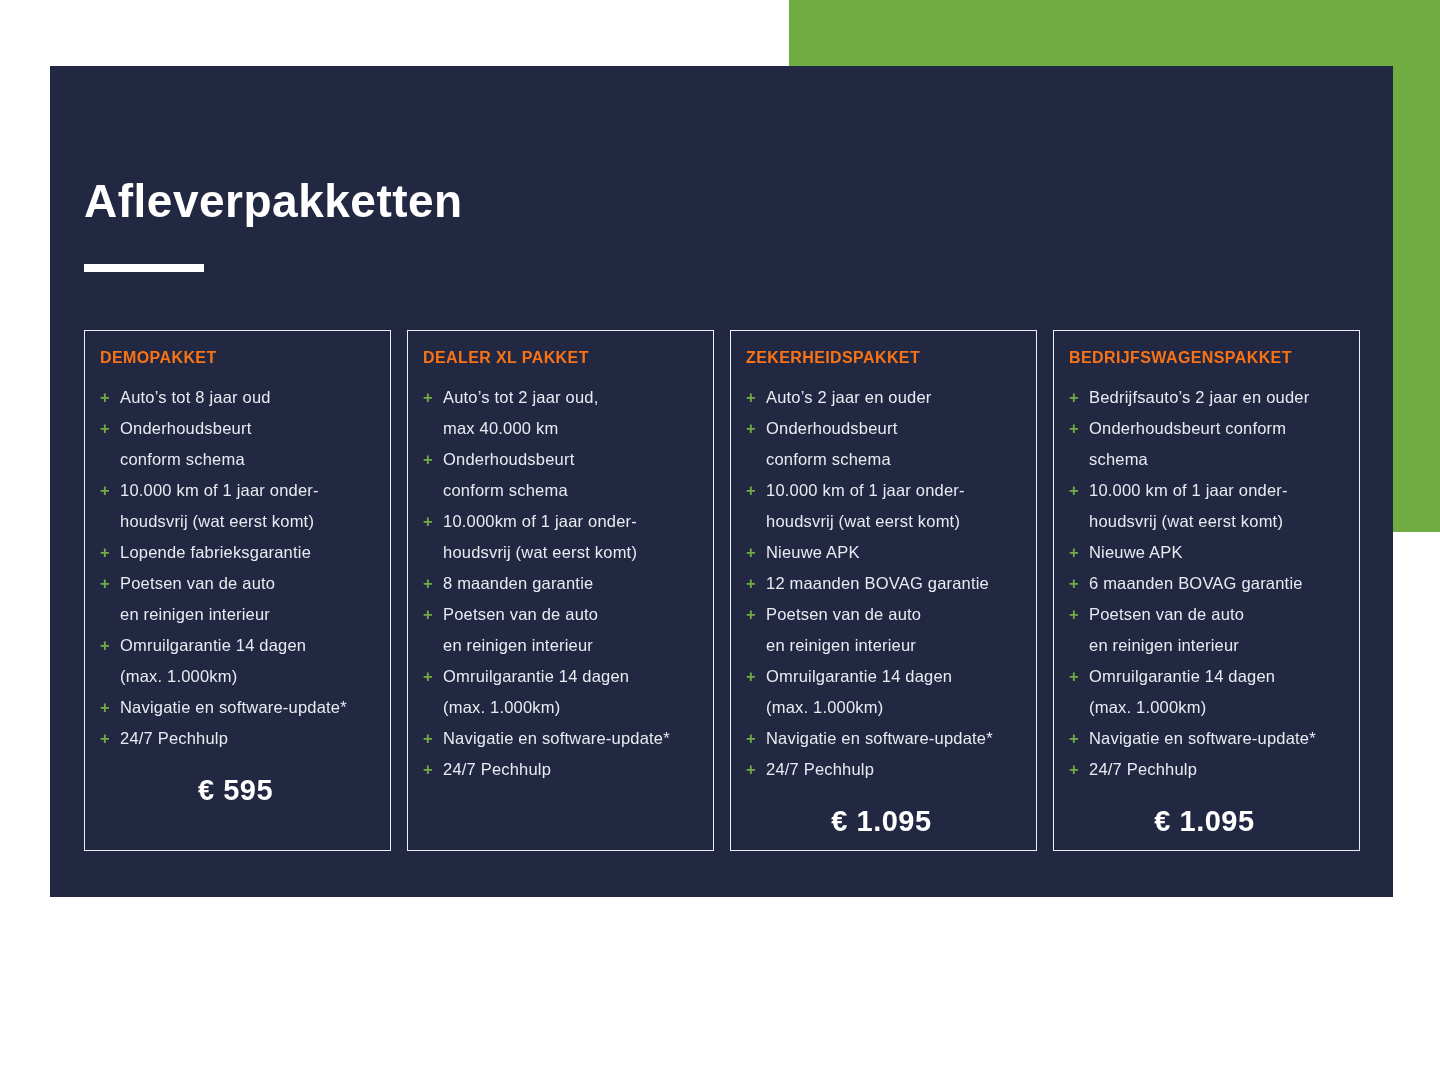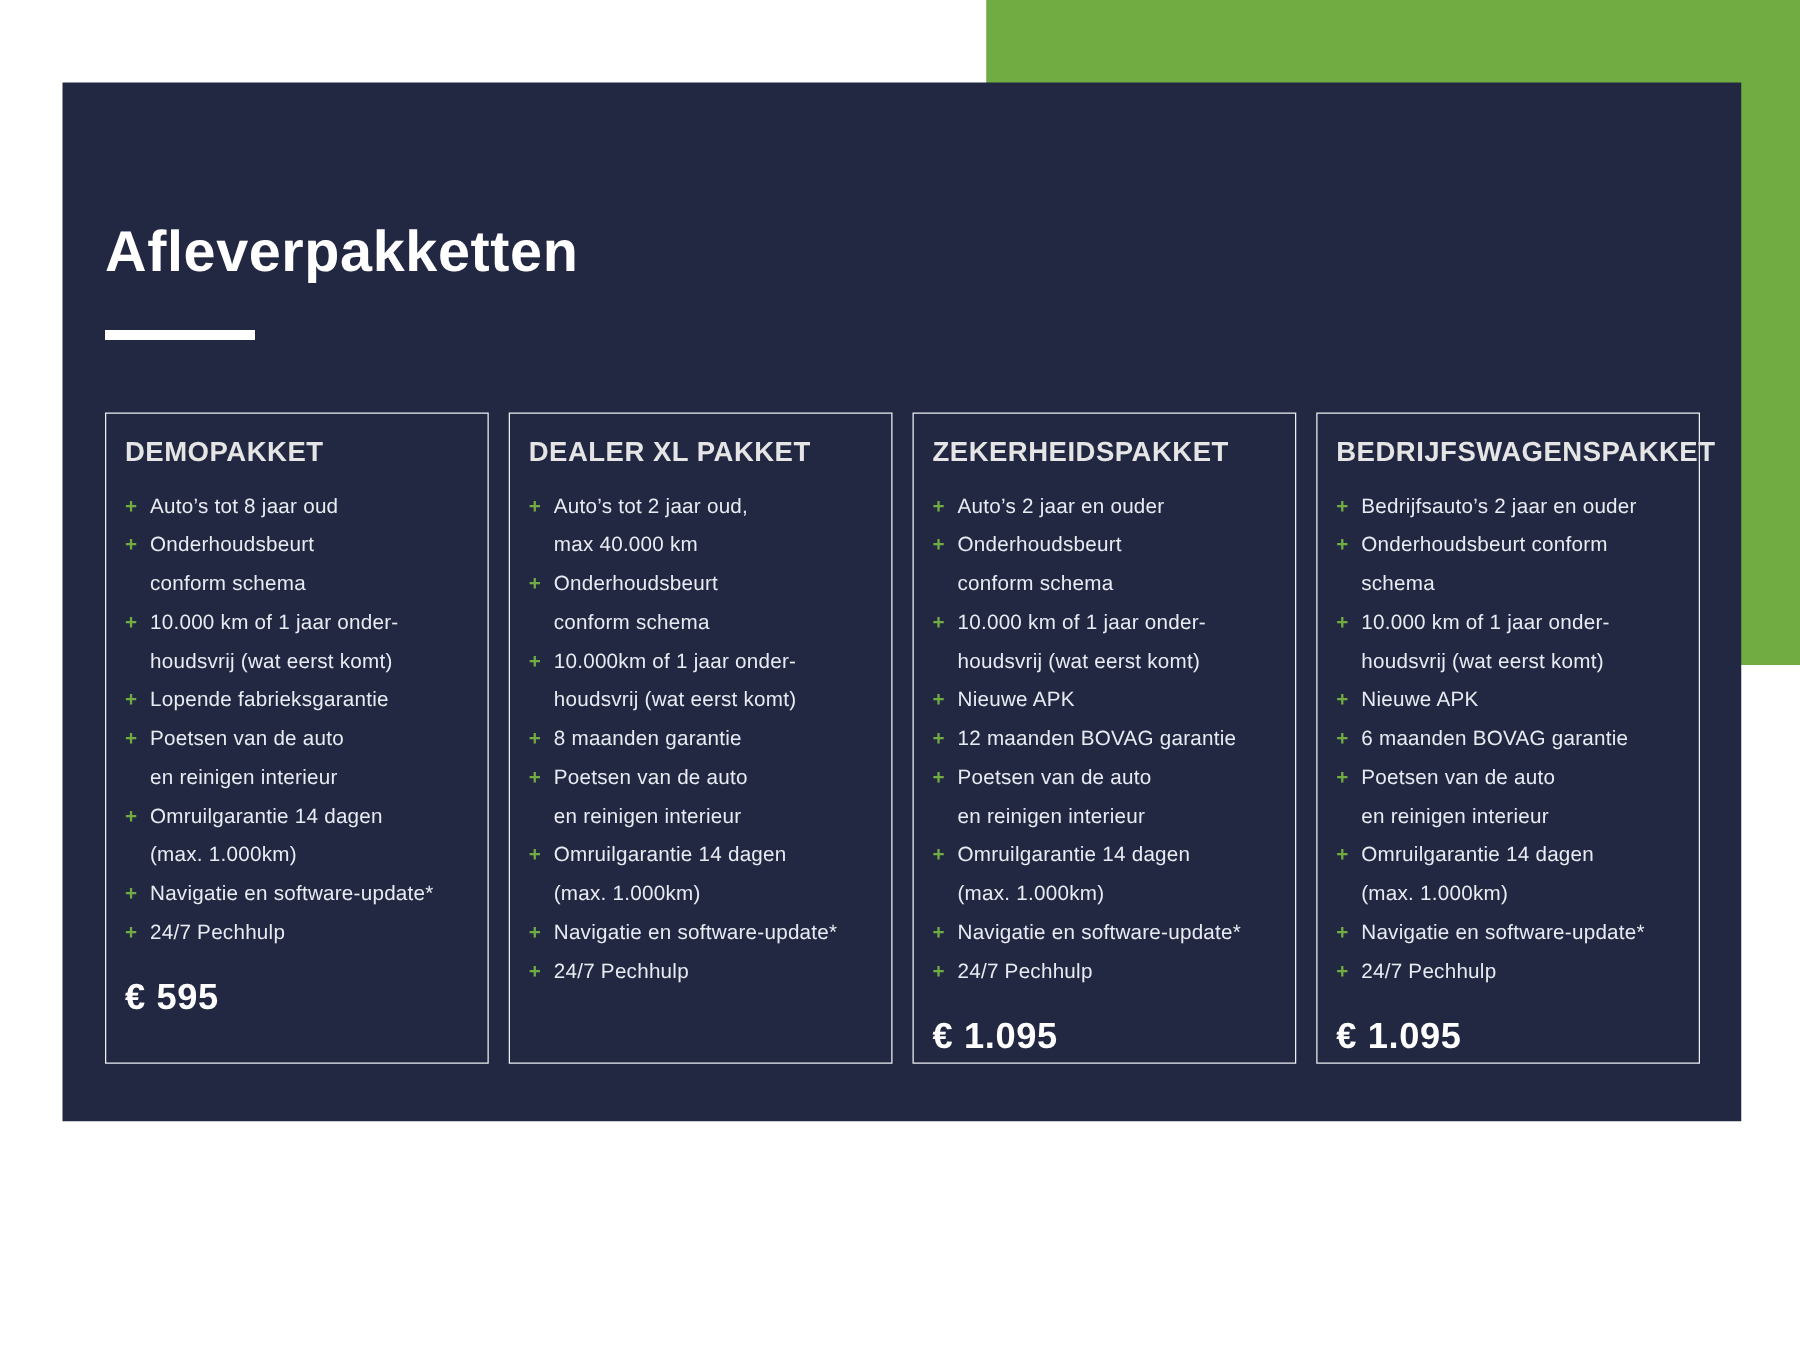--- a/index.html
+++ b/index.html
@@ -61,23 +61,23 @@
   .package-card {
     box-sizing: border-box;
     width: 307px;
     height: 521px;
     border: 1.5px solid #edeff4;
     padding: 13px 15px;
     display: flex;
     flex-direction: column;
   }
   .package-title {
-    font-size: 22px;
+    font-size: 16px;
     font-weight: bold;
-    color: #e5e5e5;
+    color: #f97316;
     letter-spacing: 0.4px;
     margin: 5px 0 15px 0;
   }
   .items {
     display: flex;
     flex-direction: column;
   }
   .item-row {
     display: flex;
     align-items: flex-start;
@@ -90,21 +90,21 @@
     font-weight: bold;
     width: 20px;
     flex: 0 0 20px;
   }
   .item-text {
     white-space: pre-line;
     letter-spacing: 0.2px;
   }
   .package-price {
     margin-top: 20px;
-    text-align: left;
+    text-align: center;
     font-size: 29px;
     font-weight: 800;
     color: #ffffff;
     letter-spacing: 0.5px;
     padding-right: 4px;
   }
   .footnote {
     position: absolute;
     left: 88px;
     top: 925px;

